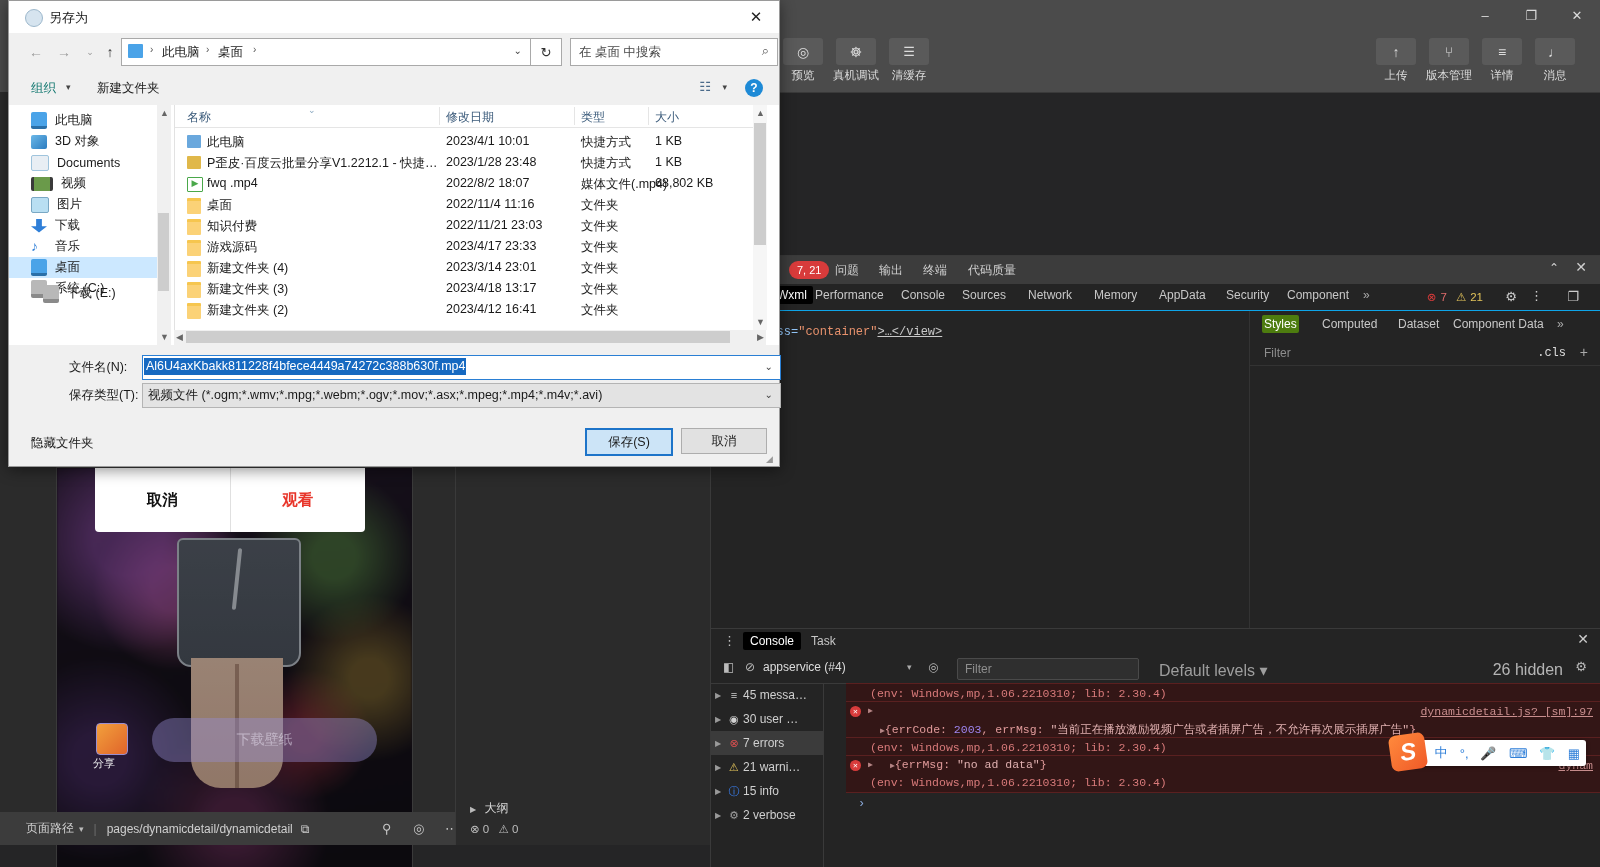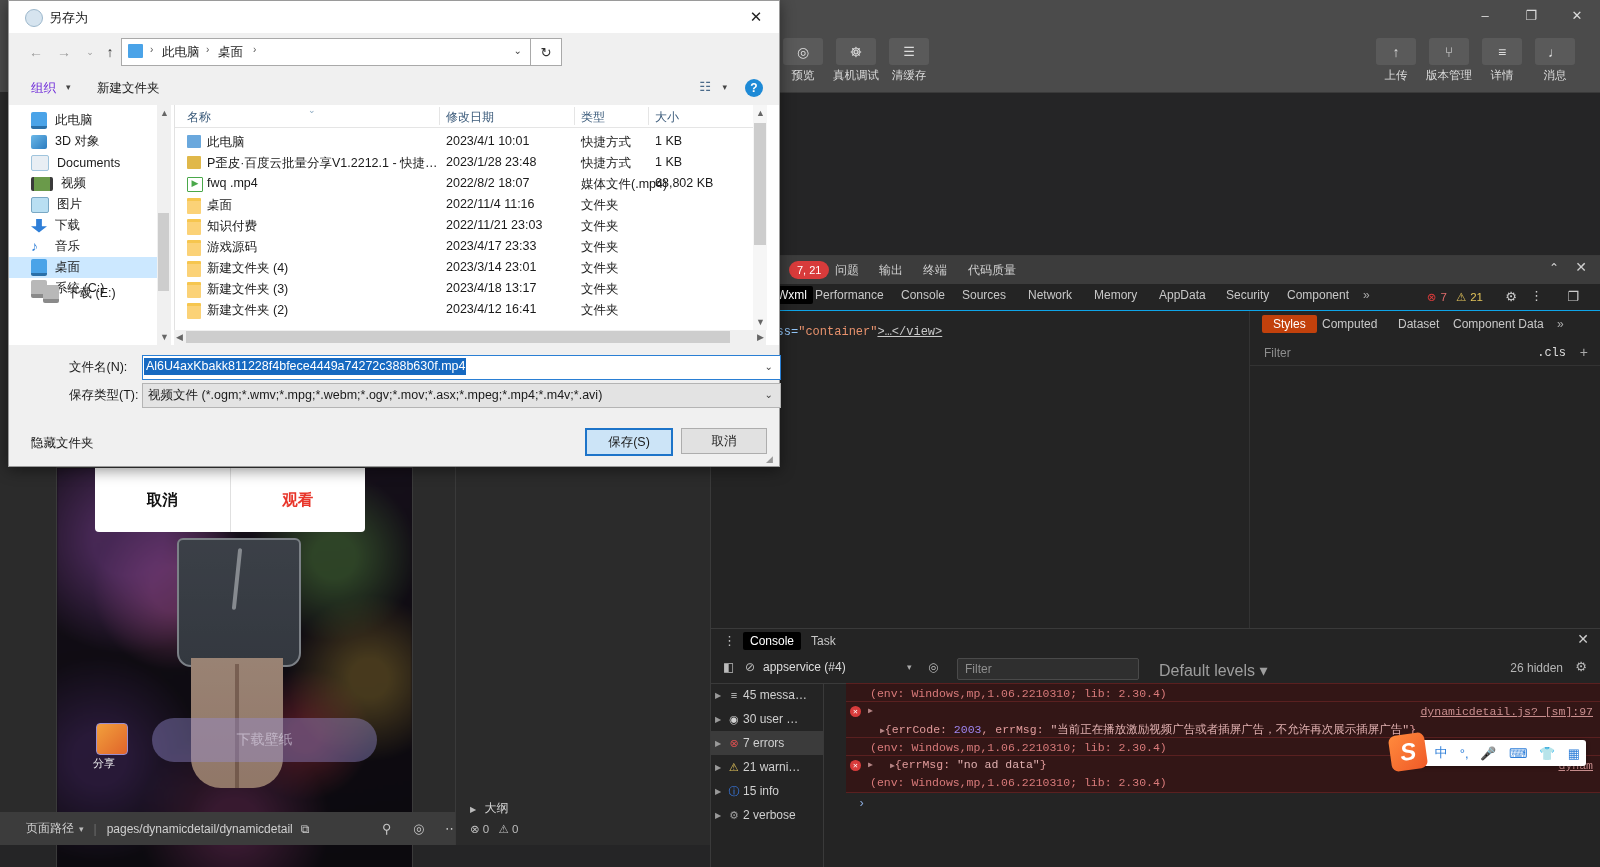--- a/index.html
+++ b/index.html
@@ -89,42 +89,42 @@
   #dt-dock{position:absolute;right:22px;top:5px;color:#ccc;font-size:13px;}
   #wxml-area{position:absolute;left:0;top:55px;width:537px;height:348px;background:#242424;}
   #wxml-line{position:absolute;left:44px;top:14px;font-family:"Liberation Mono","DejaVu Sans Mono",monospace;
              font-size:12px;white-space:pre;}
   #wxml-caret{position:absolute;left:14px;top:14px;color:#9a9a9a;font-size:12px;font-family:"Liberation Mono",monospace;}
   .tk-attr{color:#92c5f7;} .tk-str{color:#e8926d;} .tk-pun{color:#c9c9c9;text-decoration:underline;}
   
   #st-panel{position:absolute;left:538px;top:55px;width:352px;height:348px;background:#242424;
             border-left:1px solid #333;}
   .st-tab{position:absolute;top:6px;font-size:12px;color:#c8c8c8;cursor:default;white-space:nowrap;}
-  .st-tab.sel{background:#c2410c;color:#fff;padding:2px 11px;top:4px;border-radius:2px;}
+  .st-tab.sel{background:#4d7c0f;color:#fff;padding:2px 2px;top:4px;border-radius:2px;}
   #st-filterbar{position:absolute;left:0;top:30px;width:352px;height:24px;border-bottom:1px solid #333;}
   #st-filter{position:absolute;left:14px;top:5px;font-size:12px;color:#8e8e8e;}
   #st-cls{position:absolute;right:36px;top:5px;font-size:12px;color:#ddd;
           font-family:"Liberation Mono","DejaVu Sans Mono",monospace;}
   #st-plus{position:absolute;right:14px;top:3px;font-size:14px;color:#aaa;}
   
   #con{position:absolute;left:0;top:372px;width:890px;height:240px;background:#242424;
        border-top:1px solid #3a3a3a;}
   #con-head{position:absolute;left:0;top:0;width:890px;height:26px;background:#242424;}
   #con-kebab{position:absolute;left:12px;top:4px;color:#bbb;font-size:13px;}
   .con-tab{position:absolute;top:5px;font-size:12px;color:#c8c8c8;cursor:default;}
   .con-tab.sel{background:#000;color:#fff;padding:2px 7px;top:3px;border-radius:2px;}
   #con-x{position:absolute;right:12px;top:2px;color:#ccc;font-size:14px;}
   #con-bar{position:absolute;left:0;top:26px;width:890px;height:28px;border-bottom:1px solid #3a3a3a;}
   #con-ctx{position:absolute;left:52px;top:5px;width:160px;height:18px;font-size:12px;color:#ddd;}
   #con-ctx-arrow{position:absolute;left:196px;top:7px;font-size:9px;color:#aaa;}
   #con-filter{position:absolute;left:246px;top:3px;width:180px;height:20px;background:#2f2f2f;
               border:1px solid #4a4a4a;border-radius:2px;}
   #con-filter span{position:absolute;left:7px;top:3px;font-size:12px;color:#8e8e8e;}
   #con-levels{position:absolute;left:448px;top:6px;font-size:16px;color:#9e9e9e;}
-  #con-hidden{position:absolute;right:38px;top:6px;font-size:12px;color:#b5b5b5;}
+  #con-hidden{position:absolute;right:38px;top:6px;font-size:16px;color:#b5b5b5;}
   #con-gear{position:absolute;right:14px;top:4px;font-size:13px;color:#bbb;}
   #con-side{position:absolute;left:0;top:54px;width:112px;height:186px;border-right:1px solid #3a3a3a;}
   .cs-row{position:absolute;left:0;width:112px;height:24px;display:flex;align-items:center;
           font-size:12px;color:#d0d0d0;cursor:default;}
   .cs-row.sel{background:#3b3b3b;}
   .cs-tri{width:14px;text-align:center;font-size:8px;color:#9a9a9a;}
   .cs-ic{width:18px;text-align:center;font-size:11px;}
   #con-log{position:absolute;left:135px;top:54px;width:755px;height:186px;
            font-family:"Liberation Mono","DejaVu Sans Mono",monospace;font-size:11.5px;}
   .lg-err{position:absolute;left:0;width:755px;background:#331616;border-top:1px solid #5a2020;
@@ -167,21 +167,21 @@
   #addr-v{position:absolute;right:8px;top:6px;font-size:10px;color:#444;}
   #refresh{position:absolute;left:522px;top:5px;width:30px;height:26px;background:#fff;
            border:1px solid #a9a9a9;border-left:none;display:flex;align-items:center;justify-content:center;
            font-size:13px;color:#333;}
   #search{position:absolute;left:561px;top:5px;width:206px;height:26px;background:#fff;
           border:1px solid #a9a9a9;}
   #search-ph{position:absolute;left:8px;top:5px;font-size:12.5px;color:#4a4a4a;}
   #search-ic{position:absolute;right:8px;top:4px;font-size:13px;color:#555;}
   #cmdbar{position:absolute;left:0;top:70px;width:770px;height:34px;background:#f0f0f0;
           border-bottom:1px solid #dcdcdc;}
-  #org{position:absolute;left:22px;top:9px;font-size:12.5px;color:#6d28d9;}
+  #org{position:absolute;left:22px;top:9px;font-size:12.5px;color:#0f766e;}
   #org-c{position:absolute;left:57px;top:11px;font-size:9px;color:#444;}
   #newfolder{position:absolute;left:88px;top:9px;font-size:12.5px;color:#1a1a1a;}
   #viewmode{position:absolute;right:68px;top:8px;font-size:13px;color:#4a6a8a;}
   #viewmode-c{position:absolute;right:52px;top:11px;font-size:9px;color:#444;}
   #help{position:absolute;right:16px;top:8px;width:18px;height:18px;border-radius:50%;
         background:#1e8ad6;color:#fff;font-size:12px;font-weight:bold;display:flex;
         align-items:center;justify-content:center;}
   #body{position:absolute;left:0;top:104px;width:770px;height:240px;background:#fff;}
   #tree{position:absolute;left:0;top:0;width:148px;height:240px;background:#fff;overflow:hidden;}
   .tr-row{position:absolute;left:0;width:148px;height:21px;display:flex;align-items:center;
@@ -474,20 +474,24 @@
     <div id="addr">
       <div id="addr-ico"></div>
       <span class="crumb-sep" style="left:28px;">›</span>
       <span class="crumb" style="left:40px;">此电脑</span>
       <span class="crumb-sep" style="left:84px;">›</span>
       <span class="crumb" style="left:96px;">桌面</span>
       <span class="crumb-sep" style="left:131px;">›</span>
       <div id="addr-v">⌄</div>
     </div>
     <div id="refresh">↻</div>
+    <div id="search">
+      <div id="search-ph">在 桌面 中搜索</div>
+      <div id="search-ic">⌕</div>
+    </div>
   </div>
 
   <div id="cmdbar">
     <div id="org">组织</div>
     <div id="org-c">▾</div>
     <div id="newfolder">新建文件夹</div>
     <div id="viewmode">☷</div>
     <div id="viewmode-c">▾</div>
     <div id="help">?</div>
   </div>

